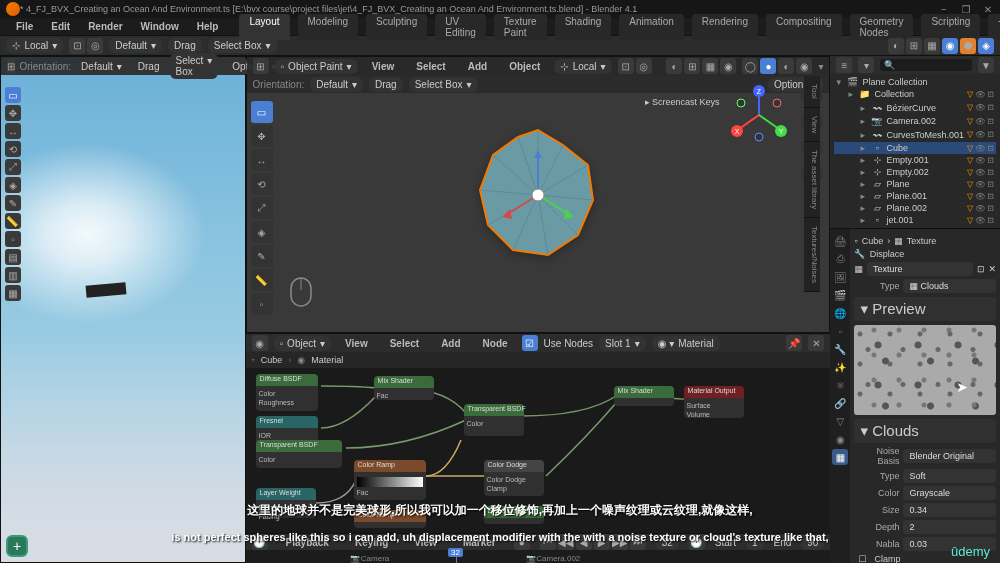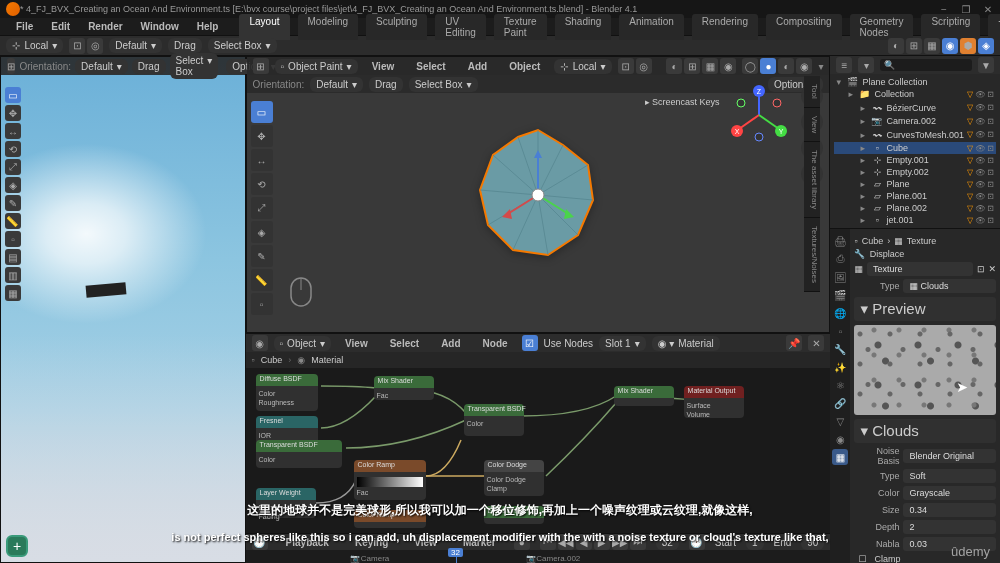--- a/index.html
+++ b/index.html
@@ -96,21 +96,21 @@
       radial-gradient(circle at 80% 20%,#777 2px,transparent 3px),
       radial-gradient(circle at 40% 70%,#666 2px,transparent 3px),
       radial-gradient(circle at 70% 80%,#555 3px,transparent 4px);
       background-color:#aaa;background-size:30px 30px,40px 40px,25px 25px,35px 35px,45px 45px;
     }
     .cursor-arrow {position:absolute;right:28px;bottom:20px;color:#fff;font-size:14px;}
     
     .subtitle {position:absolute;bottom:20px;left:50%;transform:translateX(-50%);text-align:center;color:#fff;font-weight:bold;text-shadow:1px 1px 2px #000;z-index:100;width:90%;}
     .subtitle .zh {font-size:12px;margin-bottom:2px;}
     .subtitle .en {font-size:11px;margin-top:12px;}
-    .udemy {position:absolute;bottom:4px;right:10px;color:#a3a3a3;font-size:13px;z-index:100;}
+    .udemy {position:absolute;bottom:4px;right:10px;color:#5eead4;font-size:13px;z-index:100;}
     .add-btn {position:absolute;bottom:6px;left:6px;width:22px;height:22px;background:#2a7a5a;border-radius:6px;display:flex;align-items:center;justify-content:center;color:#fff;font-size:14px;cursor:pointer;z-index:100;border:2px solid #3a9a7a;}
     
     svg.mesh-3d {filter:drop-shadow(0 2px 4px rgba(0,0,0,0.3));}
     .right-tabs {width:16px;position:absolute;right:180px;top:76px;display:flex;flex-direction:column;background:#222;z-index:50;}
     .right-tabs .rt {writing-mode:vertical-rl;padding:8px 1px;font-size:8px;color:#888;border-bottom:1px solid #111;cursor:pointer;}
   </style>
 </head>
 <body>
 
 <div class="titlebar">

